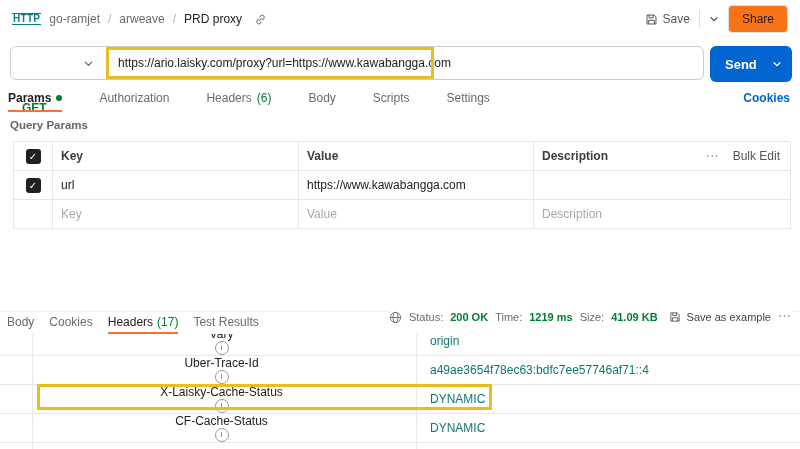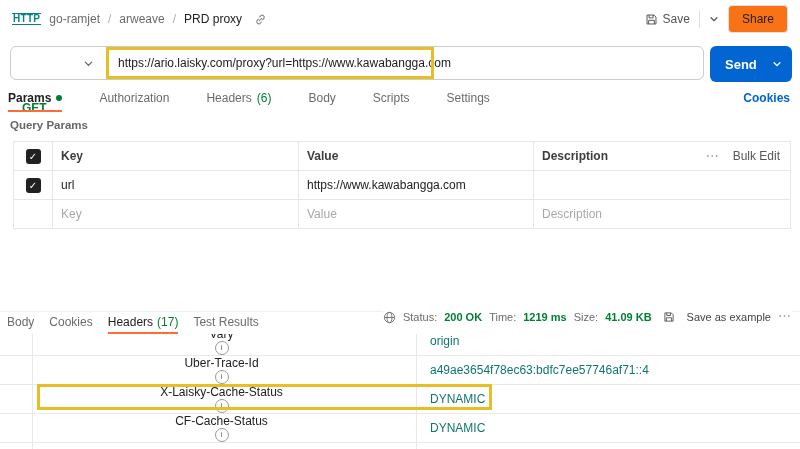--- a/index.html
+++ b/index.html
@@ -68,21 +68,21 @@
   
   .resp-tabbar{position:absolute;left:0;top:311px;right:0;height:23px;background:#fff;z-index:2;
       border-top:1px solid #f0f0f0;display:flex;align-items:stretch;padding-left:7px;gap:15px;
       font-size:12px;color:#6b6b6b;box-sizing:border-box;}
   .resp-tab{display:flex;gap:4px;align-items:center;cursor:pointer;border-bottom:2px solid transparent;
       box-sizing:border-box;}
   .resp-tab.active{color:#212121;font-weight:500;border-bottom-color:#ff6c37;}
   .resp-meta{position:absolute;right:8px;top:311px;height:23px;display:flex;align-items:flex-start;gap:7px;
       font-size:11px;color:#6b6b6b;z-index:3;background:#fff;white-space:nowrap;}
   .green-val{color:#007f31;font-weight:700;}
-  .meta-action{display:flex;align-items:center;gap:12px;color:#444;cursor:pointer;margin-left:4px;}
+  .meta-action{display:flex;align-items:center;gap:6px;color:#444;cursor:pointer;margin-left:4px;}
 
   .resp-table{position:absolute;left:0;top:327px;right:0;z-index:1;font-size:12px;}
   .hrow{display:flex;height:28px;border-bottom:1px solid #e9e9e9;align-items:stretch;}
   .gut{width:33px;border-right:1px solid #e9e9e9;box-sizing:border-box;}
   .kcell{width:384px;border-right:1px solid #e9e9e9;display:flex;align-items:center;
       justify-content:space-between;padding:0 16px 0 10px;box-sizing:border-box;color:#212121;flex-direction:column;}
   .vcell{flex:1;display:flex;align-items:center;padding-left:13px;color:#0f766e;}
   .info{width:12px;height:12px;border:1px solid #9a9a9a;border-radius:50%;font-size:8px;color:#6b6b6b;
       display:flex;align-items:center;justify-content:center;flex:none;cursor:pointer;line-height:12px;}
   .resp-highlight{position:absolute;left:37px;top:384px;width:455px;height:26px;

